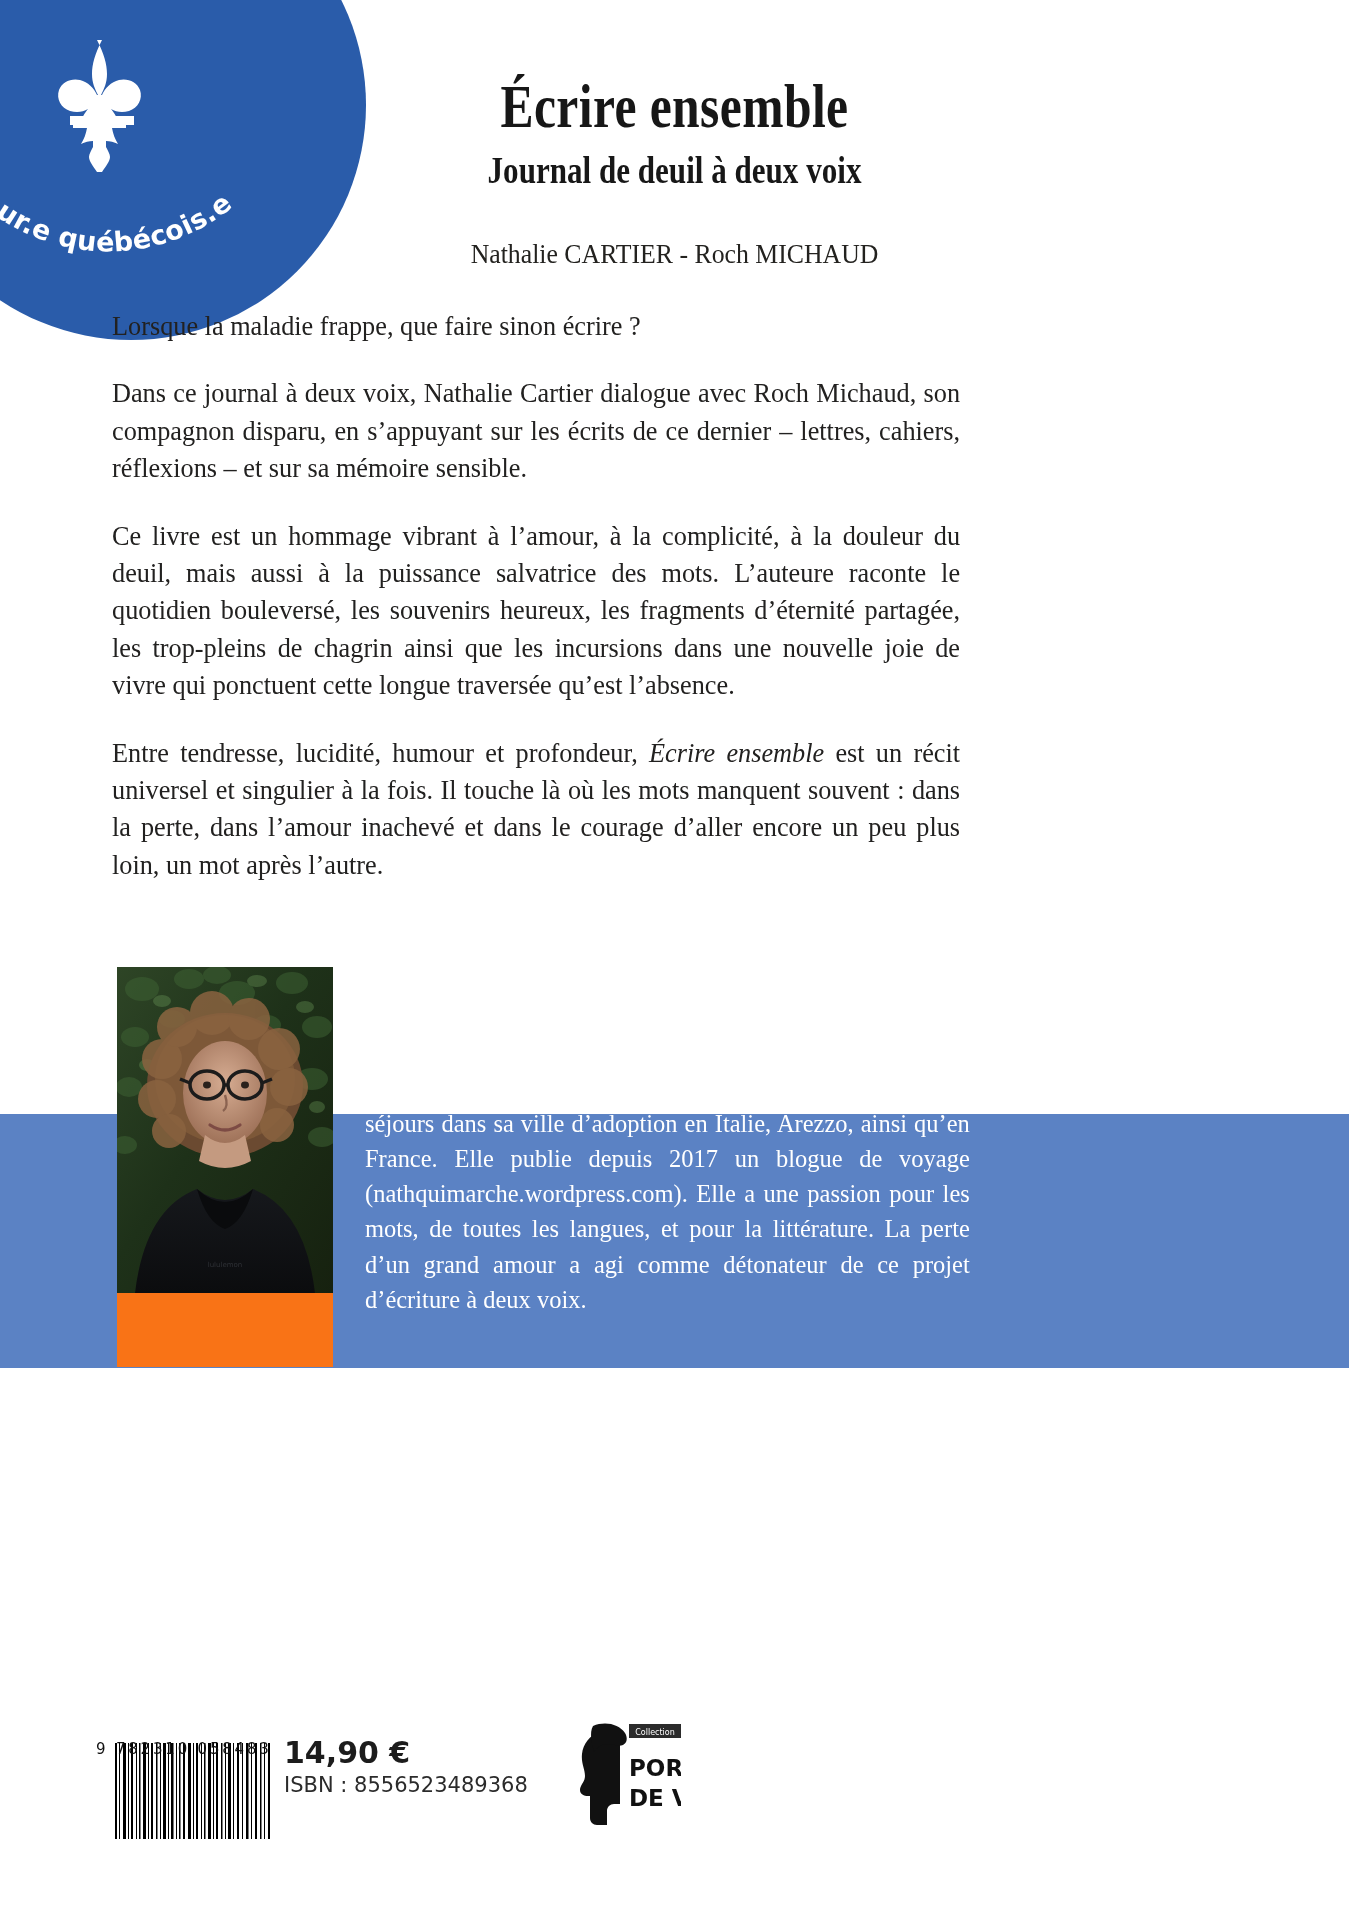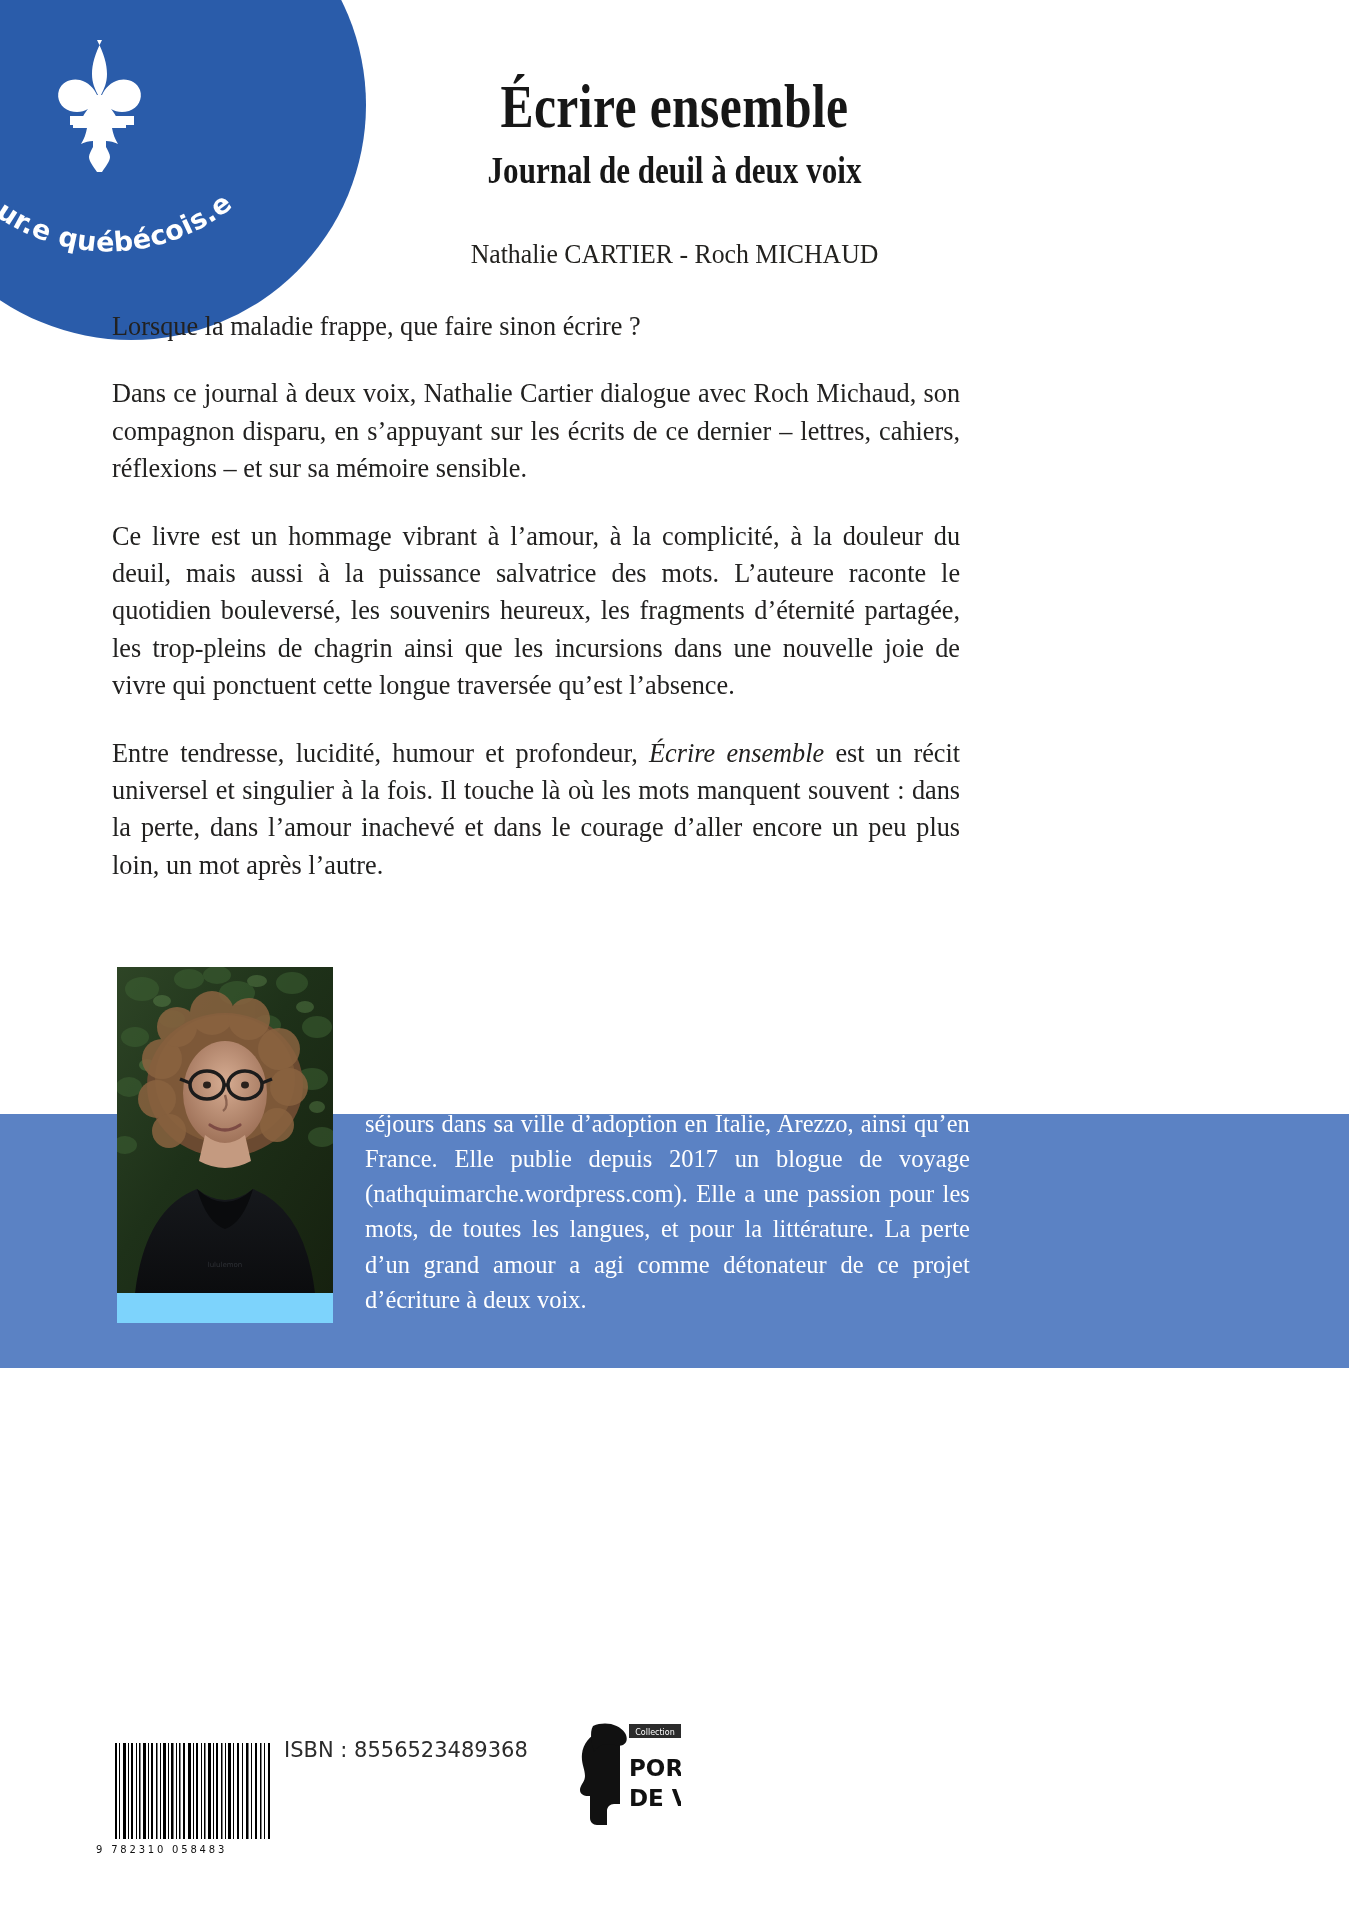--- a/index.html
+++ b/index.html
@@ -115,23 +115,23 @@
     top: 1114px;
     width: 1349px;
     height: 254px;
     background: #5b82c4;
   }
   .bio-photo {
     position: absolute;
     left: 117px;
     top: 967px;
     width: 216px;
-    height: 356px;
+    height: 400px;
     overflow: hidden;
-    background: #7dd3fc;
+    background: #f97316;
   }
   .bio-photo svg { display: block; }
   .bio-text {
     position: absolute;
     left: 365px;
     top: 965px;
     width: 630px;
     font-family: "Liberation Serif", serif;
     font-size: 25.5px;
     line-height: 1.38;
@@ -145,24 +145,24 @@
   .barcode {
     position: absolute;
     left: 113px;
     top: 1743px;
     width: 160px;
     height: 96px;
   }
   .barcode-digits {
     position: absolute;
     left: 96px;
-    top: 1844px;
+    top: 1740px;
     width: 190px;
     font-family: "DejaVu Sans", sans-serif;
-    font-size: 10px;
+    font-size: 15px;
     letter-spacing: 2.8px;
     color: #111;
     white-space: nowrap;
   }
   .price-block {
     position: absolute;
     left: 284px;
     top: 1735px;
     width: 420px;
     font-family: "DejaVu Sans", sans-serif;
@@ -345,20 +345,21 @@
     <rect x="138" y="0" width="1" height="96"></rect>
     <rect x="142" y="0" width="2" height="96"></rect>
     <rect x="147" y="0" width="1.5" height="96"></rect>
     <rect x="151" y="0" width="1" height="96"></rect>
     <rect x="155" y="0" width="2" height="96"></rect>
   </g>
 </svg>
 <div class="barcode-digits">9 782310 058483</div>
 
 <div class="price-block">
+  <p class="price">14,90 €</p>
   <p class="isbn">ISBN : 8556523489368</p>
 </div>
 
 <svg class="collection-logo" viewBox="0 0 118 112">
 
   <path fill="#111111" d="M36 12c-9 3-16 12-17 22-1 9 3 15 3 22 0 6-5 9-5 14 0 4 4 6 8 6l2 0 0 22c0 4 3 7 7 7l10 0 0-14c0-4 3-7 7-7l6 0 0-62c0-8-6-13-14-13-3 0-5 1-7 3z"></path>
   <path fill="#111111" d="M30 6c12-5 26-2 32 7 3 5 2 10-2 12-5 2-10-1-15-1-6 0-11 3-14 8-2-9-5-19-1-26z"></path>
 
   <rect x="66" y="4" width="52" height="14" fill="#2b2b2b"></rect>
   <text x="92" y="14.5" font-family="DejaVu Sans, sans-serif" font-size="8" fill="#ffffff" text-anchor="middle">Collection</text>

